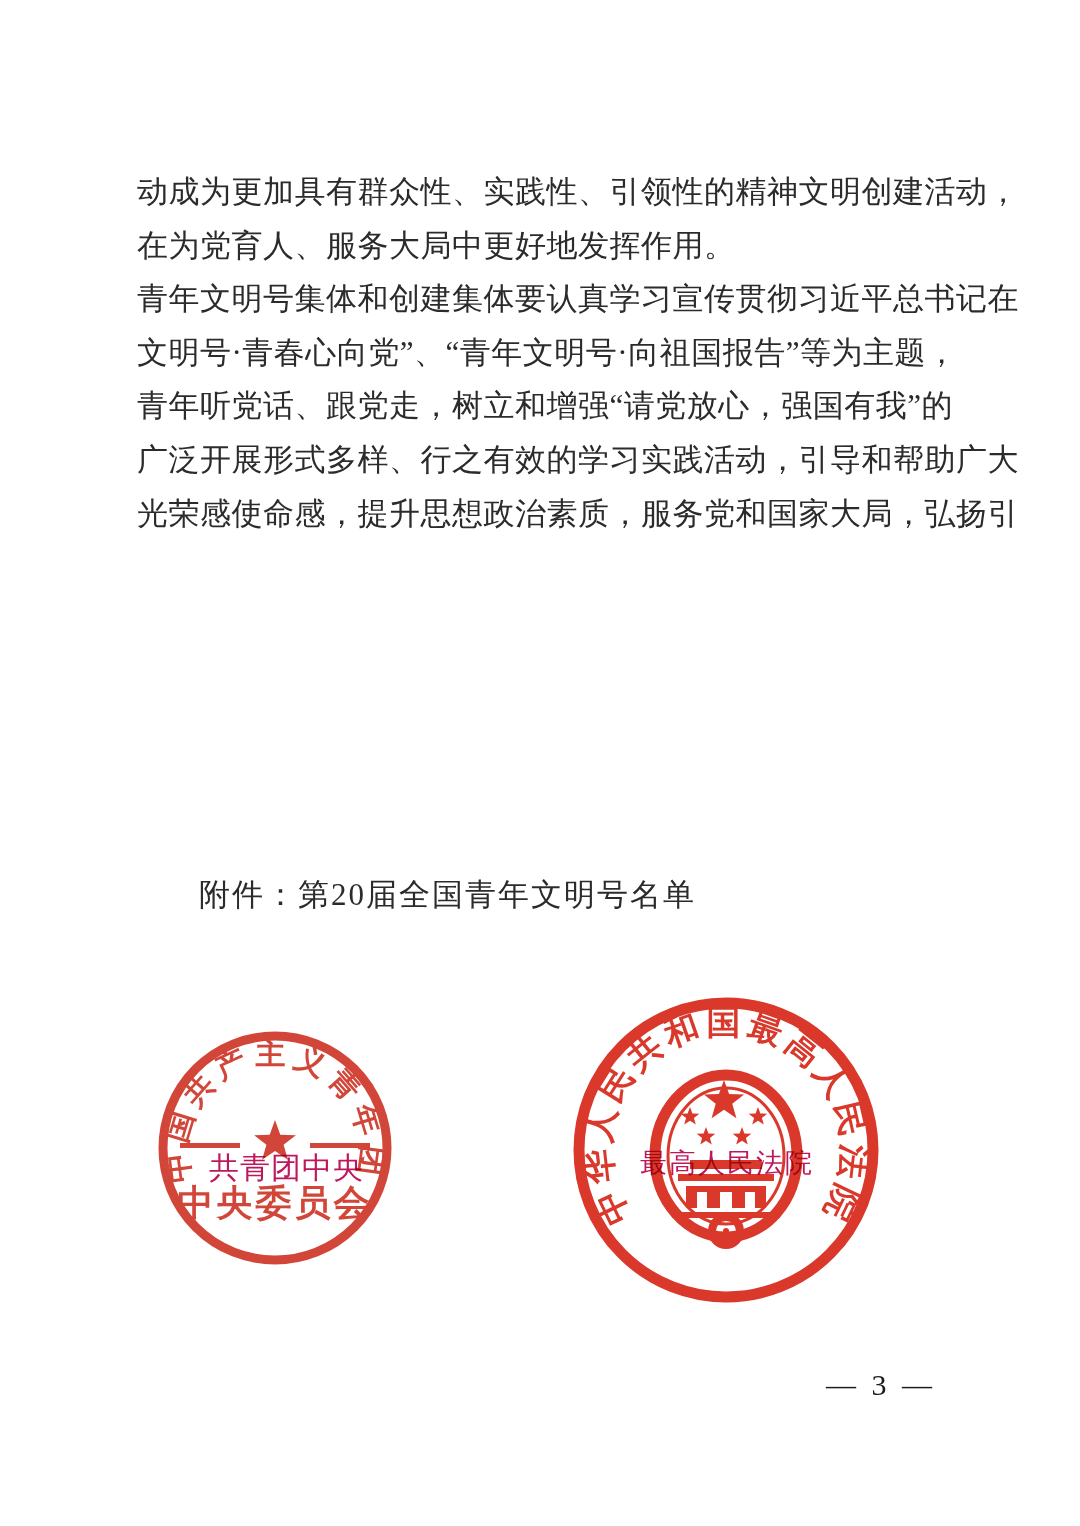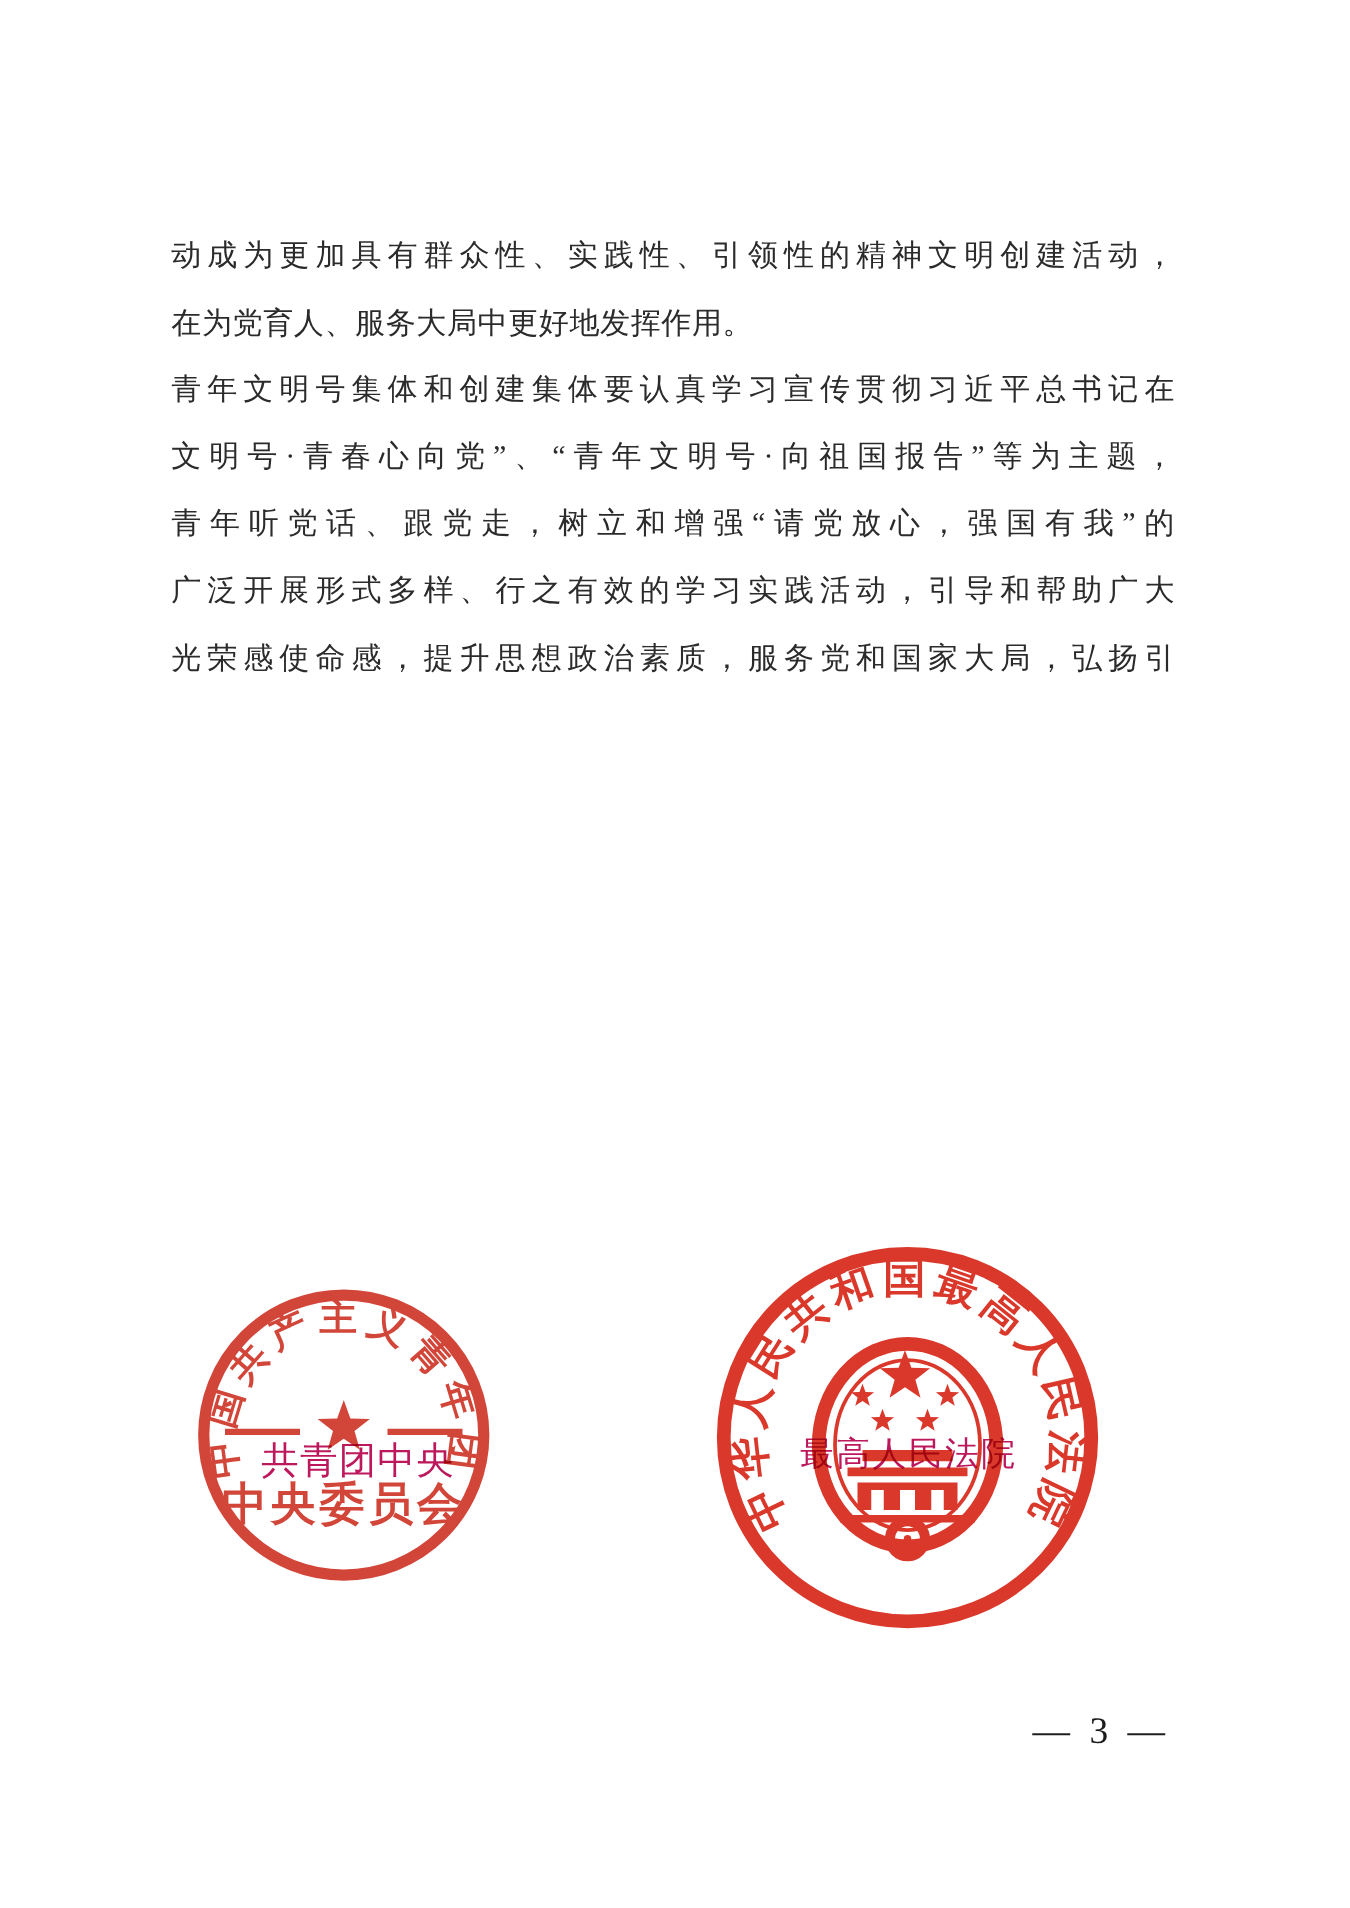--- a/index.html
+++ b/index.html
@@ -10,22 +10,22 @@
   }
   html,body{margin:0;padding:0;}
   body{
     width:1080px;height:1526px;
     background:var(--paper);
     font-family:"Liberation Serif","DejaVu Serif",serif;
     position:relative;overflow:hidden;
   }
   .page{position:absolute;inset:0;background:var(--paper);}
   .doc-body{
-    position:absolute;left:137px;top:179px;width:803px;
-    font-size:24px;line-height:53.6px;color:var(--ink);
+    position:absolute;left:137px;top:165px;width:803px;
+    font-size:31px;line-height:53.6px;color:var(--ink);
     letter-spacing:0.5px;
   }
   .doc-line{
     text-align:justify;
     text-align-last:justify;
     height:53.6px;white-space:nowrap;
   }
   .doc-line.para-end{
     text-align-last:left;
   }
@@ -70,20 +70,21 @@
   <div class="doc-body">
     <div class="doc-line">动成为更加具有群众性、实践性、引领性的精神文明创建活动，</div>
     <div class="doc-line para-end">在为党育人、服务大局中更好地发挥作用。</div>
     <div class="doc-line">青年文明号集体和创建集体要认真学习宣传贯彻习近平总书记在</div>
     <div class="doc-line">文明号·青春心向党”、“青年文明号·向祖国报告”等为主题，</div>
     <div class="doc-line">青年听党话、跟党走，树立和增强“请党放心，强国有我”的</div>
     <div class="doc-line">广泛开展形式多样、行之有效的学习实践活动，引导和帮助广大</div>
     <div class="doc-line">光荣感使命感，提升思想政治素质，服务党和国家大局，弘扬引</div>
   </div>
 
+  <div class="attachment-line">附件：第20届全国青年文明号名单</div>
 
   <div class="sig-text sig-left">共青团中央</div>
   <div class="sig-text sig-right">最高人民法院</div>
 
   <svg class="seal seal-left" width="248" height="248" viewBox="0 0 248 248">
     <defs>
       <path id="arcL" d="M 39.3 152.4 A 87 87 0 1 1 204.7 152.4" fill="none"></path>
     </defs>
     <circle cx="123" cy="122" r="112" fill="none" stroke="#cf382b" stroke-width="9"></circle>
     <text font-size="30" letter-spacing="7" fill="#cf382b">

